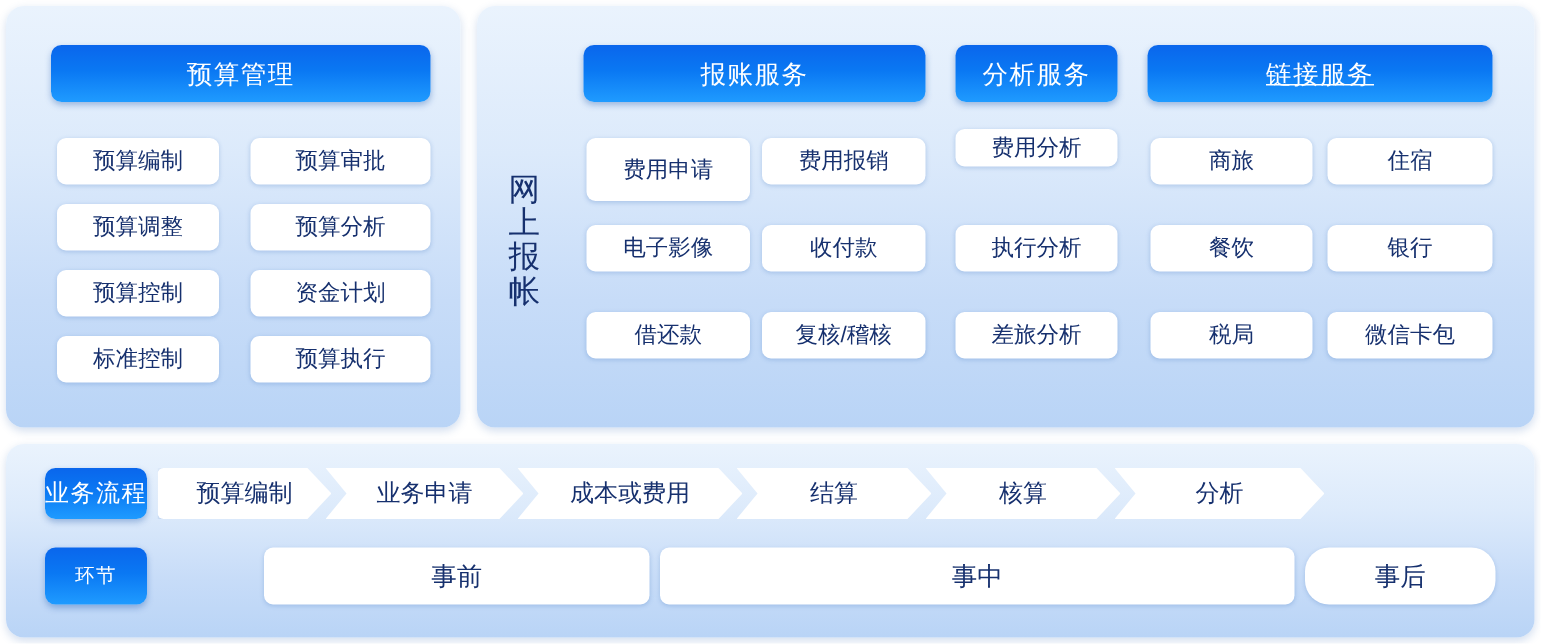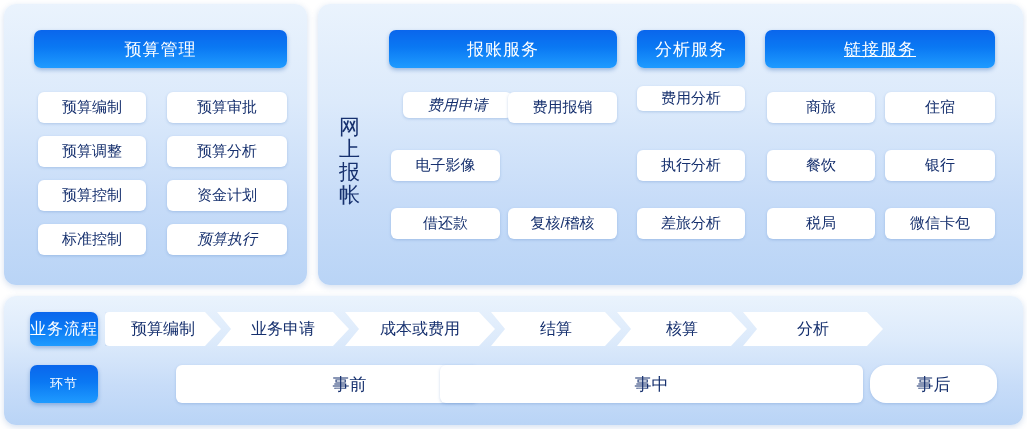--- a/index.html
+++ b/index.html
@@ -97,41 +97,42 @@
   <div class="panel" id="panel-budget">
     <div class="hdr" style="left:30px;top:26px;width:253px;height:38px;">预算管理</div>
 
     <div class="chip" style="left:34px;top:88px;width:108px;height:31px;">预算编制</div>
     <div class="chip" style="left:163px;top:88px;width:120px;height:31px;">预算审批</div>
     <div class="chip" style="left:34px;top:132px;width:108px;height:31px;">预算调整</div>
     <div class="chip" style="left:163px;top:132px;width:120px;height:31px;">预算分析</div>
     <div class="chip" style="left:34px;top:176px;width:108px;height:31px;">预算控制</div>
     <div class="chip" style="left:163px;top:176px;width:120px;height:31px;">资金计划</div>
     <div class="chip" style="left:34px;top:220px;width:108px;height:31px;">标准控制</div>
-    <div class="chip" style="left:163px;top:220px;width:120px;height:31px;font-style:italic;">预算执行</div>
+    <div class="chip" style="left:163px;top:220px;width:120px;height:31px;">预算执行</div>
   </div>
 
   <div class="panel" id="panel-online">
 
     <div class="vlabel" style="left:10px;top:72px;width:44px;height:170px;">
       <span>网</span>
       <span>上</span>
       <span>报</span>
       <span>帐</span>
     </div>
 
     <div class="hdr" style="left:71px;top:26px;width:228px;height:38px;">报账服务</div>
     <div class="hdr" style="left:319px;top:26px;width:108px;height:38px;">分析服务</div>
     <div class="hdr" style="left:447px;top:26px;width:230px;height:38px;text-decoration:underline;">链接服务</div>
 
-    <div class="chip" style="left:85px;top:88px;width:109px;height:26px;font-style:italic;">费用申请</div>
+    <div class="chip" style="left:73px;top:88px;width:109px;height:42px;">费用申请</div>
     <div class="chip" style="left:73px;top:146px;width:109px;height:31px;">电子影像</div>
     <div class="chip" style="left:73px;top:204px;width:109px;height:31px;">借还款</div>
 
     <div class="chip" style="left:190px;top:88px;width:109px;height:31px;">费用报销</div>
+    <div class="chip" style="left:190px;top:146px;width:109px;height:31px;">收付款</div>
     <div class="chip" style="left:190px;top:204px;width:109px;height:31px;">复核/稽核</div>
 
     <div class="chip" style="left:319px;top:82px;width:108px;height:25px;text-align:center;">费用分析</div>
     <div class="chip" style="left:319px;top:146px;width:108px;height:31px;">执行分析</div>
     <div class="chip" style="left:319px;top:204px;width:108px;height:31px;">差旅分析</div>
 
     <div class="chip" style="left:449px;top:88px;width:108px;height:31px;">商旅</div>
     <div class="chip" style="left:449px;top:146px;width:108px;height:31px;">餐饮</div>
     <div class="chip" style="left:567px;top:88px;width:110px;height:31px;">住宿</div>
 
@@ -146,18 +147,18 @@
 
     <div class="chev first" style="left:101px;top:16px;width:116px;height:34px;">预算编制</div>
     <div class="chev" style="left:213px;top:16px;width:132px;height:34px;">业务申请</div>
     <div class="chev" style="left:341px;top:16px;width:150px;height:34px;">成本或费用</div>
     <div class="chev" style="left:487px;top:16px;width:130px;height:34px;">结算</div>
     <div class="chev" style="left:613px;top:16px;width:130px;height:34px;">核算</div>
     <div class="chev" style="left:739px;top:16px;width:140px;height:34px;">分析</div>
 
     <div class="hdr" style="left:26px;top:69px;width:68px;height:38px;font-size:13px;">环节</div>
 
-    <div class="stagebox" style="left:172px;top:69px;width:257px;height:38px;padding-left:45px;">事前</div>
+    <div class="stagebox" style="left:172px;top:69px;width:257px;height:38px;">事前</div>
     <div class="stagebox" style="left:436px;top:69px;width:423px;height:38px;">事中</div>
     <div class="stagebox" style="left:866px;top:69px;width:127px;height:38px;border-radius:16px;">事后</div>
   </div>
 
 </div>
 
 </body></html>

